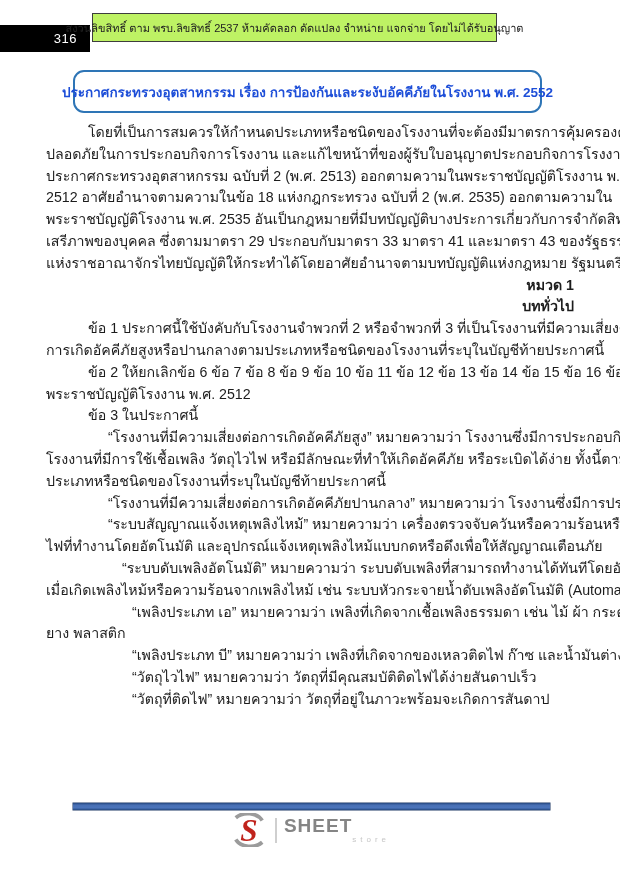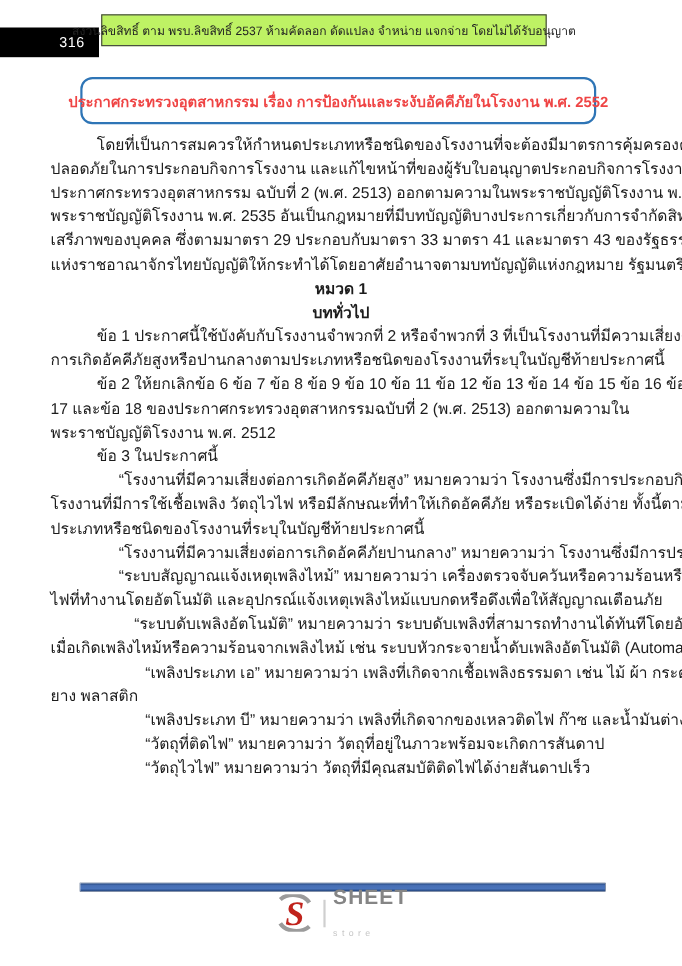--- a/index.html
+++ b/index.html
@@ -25,47 +25,47 @@
     display:flex;align-items:center;justify-content:center;
   }
   .copyright-box span{font-size:11px;color:#222;white-space:nowrap;}
 
   
   .title-box{
     position:absolute;left:73px;top:70px;width:469px;height:43px;
     border:2.5px solid #2e75b6;border-radius:11px;background:#fff;
     box-sizing:border-box;display:flex;align-items:center;justify-content:center;
   }
-  .title-box span{font-size:13.5px;font-weight:bold;color:#ef4444;white-space:nowrap;}
+  .title-box span{font-size:13.5px;font-weight:bold;color:#1d4ed8;white-space:nowrap;}
 
   
   .body-text{position:absolute;left:46px;top:122px;width:528px;}
   .line{height:21.8px;line-height:21.8px;font-size:14.2px;white-space:nowrap;color:#1c1c1c;}
   .line.center{text-align:center;white-space:normal;}
-  .line.bold{font-weight:bold;}
+  .line.bold{font-weight:bold;text-align:right;}
   .line .prefix{font-weight:normal;}
   .ind1{padding-left:42px;}
   .ind2{padding-left:62px;}
   .ind3{padding-left:76px;}
   .ind4{padding-left:86px;}
 
   
   .footer-rule{
     position:absolute;left:73px;top:803px;width:477px;height:7px;
     background:linear-gradient(#24477f,#486fb4 30%,#4a74bb 70%,#24477f);
     box-shadow:0 0 0 .5px #1f3864;
   }
 
   
   .footer-logo{
     position:absolute;left:0;right:0;top:812px;height:36px;
     display:flex;align-items:center;justify-content:center;gap:7px;
   }
   .logo-divider{width:2px;height:25px;background:#cfcfcf;}
-  .logo-text{display:flex;flex-direction:column;align-items:flex-start;}
+  .logo-text{display:flex;flex-direction:row;align-items:flex-start;}
   .logo-brand{font-size:19px;font-weight:bold;color:#858585;letter-spacing:1px;line-height:18px;}
   .logo-sub{font-size:8px;color:#c6c6c6;letter-spacing:4px;line-height:9px;margin-top:18px;}
 </style>
 </head>
 <body>
 
 <div class="page">
 
   <div class="pagenum-box">
     <span>316</span>
@@ -76,44 +76,44 @@
   </div>
 
   <div class="title-box">
     <span>ประกาศกระทรวงอุตสาหกรรม เรื่อง การป้องกันและระงับอัคคีภัยในโรงงาน พ.ศ. 2552</span>
   </div>
 
   <div class="body-text" id="body-text">
       <div class="line ind1"><span class="prefix"></span><span>โดยที่เป็นการสมควรให้กำหนดประเภทหรือชนิดของโรงงานที่จะต้องมีมาตรการคุ้มครองความ</span></div>
       <div class="line"><span class="prefix"></span><span>ปลอดภัยในการประกอบกิจการโรงงาน และแก้ไขหน้าที่ของผู้รับใบอนุญาตประกอบกิจการโรงงานตาม</span></div>
       <div class="line"><span class="prefix"></span><span>ประกาศกระทรวงอุตสาหกรรม ฉบับที่ 2 (พ.ศ. 2513) ออกตามความในพระราชบัญญัติโรงงาน พ.ศ.</span></div>
+      <div class="line"><span class="prefix"></span><span>2512 อาศัยอำนาจตามความในข้อ 18 แห่งกฎกระทรวง ฉบับที่ 2 (พ.ศ. 2535) ออกตามความใน</span></div>
       <div class="line"><span class="prefix"></span><span>พระราชบัญญัติโรงงาน พ.ศ. 2535 อันเป็นกฎหมายที่มีบทบัญญัติบางประการเกี่ยวกับการจำกัดสิทธิและ</span></div>
       <div class="line"><span class="prefix"></span><span>เสรีภาพของบุคคล ซึ่งตามมาตรา 29 ประกอบกับมาตรา 33 มาตรา 41 และมาตรา 43 ของรัฐธรรมนูญ</span></div>
       <div class="line"><span class="prefix"></span><span>แห่งราชอาณาจักรไทยบัญญัติให้กระทำได้โดยอาศัยอำนาจตามบทบัญญัติแห่งกฎหมาย รัฐมนตรีว่าการ</span></div>
       <div class="line center bold"><span class="prefix"></span><span>หมวด 1</span></div>
       <div class="line center bold"><span class="prefix"></span><span>บททั่วไป</span></div>
       <div class="line ind1"><span class="prefix">ข้อ 1</span><span> ประกาศนี้ใช้บังคับกับโรงงานจำพวกที่ 2 หรือจำพวกที่ 3 ที่เป็นโรงงานที่มีความเสี่ยงต่อ</span></div>
       <div class="line"><span class="prefix"></span><span>การเกิดอัคคีภัยสูงหรือปานกลางตามประเภทหรือชนิดของโรงงานที่ระบุในบัญชีท้ายประกาศนี้</span></div>
       <div class="line ind1"><span class="prefix">ข้อ 2</span><span> ให้ยกเลิกข้อ 6 ข้อ 7 ข้อ 8 ข้อ 9 ข้อ 10 ข้อ 11 ข้อ 12 ข้อ 13 ข้อ 14 ข้อ 15 ข้อ 16 ข้อ</span></div>
-      <div class="line"><span class="prefix"></span><span>17 และข้อ 18 ของประกาศกระทรวงอุตสาหกรรมฉบับที่ 2 (พ.ศ. 2513) ออกตามความใน</span></div>
       <div class="line"><span class="prefix"></span><span>พระราชบัญญัติโรงงาน พ.ศ. 2512</span></div>
       <div class="line ind1"><span class="prefix">ข้อ 3</span><span> ในประกาศนี้</span></div>
       <div class="line ind2"><span class="prefix"></span><span>“โรงงานที่มีความเสี่ยงต่อการเกิดอัคคีภัยสูง” หมายความว่า โรงงานซึ่งมีการประกอบกิจการ</span></div>
       <div class="line"><span class="prefix"></span><span>โรงงานที่มีการใช้เชื้อเพลิง วัตถุไวไฟ หรือมีลักษณะที่ทำให้เกิดอัคคีภัย หรือระเบิดได้ง่าย ทั้งนี้ตาม</span></div>
       <div class="line"><span class="prefix"></span><span>ประเภทหรือชนิดของโรงงานที่ระบุในบัญชีท้ายประกาศนี้</span></div>
       <div class="line ind2"><span class="prefix"></span><span>“โรงงานที่มีความเสี่ยงต่อการเกิดอัคคีภัยปานกลาง” หมายความว่า โรงงานซึ่งมีการประกอบ</span></div>
       <div class="line ind2"><span class="prefix"></span><span>“ระบบสัญญาณแจ้งเหตุเพลิงไหม้” หมายความว่า เครื่องตรวจจับควันหรือความร้อนหรือเปลว</span></div>
       <div class="line"><span class="prefix"></span><span>ไฟที่ทำงานโดยอัตโนมัติ และอุปกรณ์แจ้งเหตุเพลิงไหม้แบบกดหรือดึงเพื่อให้สัญญาณเตือนภัย</span></div>
       <div class="line ind3"><span class="prefix"></span><span>“ระบบดับเพลิงอัตโนมัติ” หมายความว่า ระบบดับเพลิงที่สามารถทำงานได้ทันทีโดยอัตโนมัติ</span></div>
       <div class="line"><span class="prefix"></span><span>เมื่อเกิดเพลิงไหม้หรือความร้อนจากเพลิงไหม้ เช่น ระบบหัวกระจายน้ำดับเพลิงอัตโนมัติ (Automatic</span></div>
       <div class="line ind4"><span class="prefix"></span><span>“เพลิงประเภท เอ” หมายความว่า เพลิงที่เกิดจากเชื้อเพลิงธรรมดา เช่น ไม้ ผ้า กระดาษ</span></div>
       <div class="line"><span class="prefix"></span><span>ยาง พลาสติก</span></div>
       <div class="line ind4"><span class="prefix"></span><span>“เพลิงประเภท บี” หมายความว่า เพลิงที่เกิดจากของเหลวติดไฟ ก๊าซ และน้ำมันต่าง ๆ</span></div>
+      <div class="line ind4"><span class="prefix"></span><span>“วัตถุไวไฟ” หมายความว่า วัตถุที่มีคุณสมบัติติดไฟได้ง่ายสันดาปเร็ว</span></div>
       <div class="line ind4"><span class="prefix"></span><span>“วัตถุที่ติดไฟ” หมายความว่า วัตถุที่อยู่ในภาวะพร้อมจะเกิดการสันดาป</span></div>
-      <div class="line ind4"><span class="prefix"></span><span>“วัตถุไวไฟ” หมายความว่า วัตถุที่มีคุณสมบัติติดไฟได้ง่ายสันดาปเร็ว</span></div>
     </div>
 
   <div class="footer-rule"></div>
 
   <div class="footer-logo">
     <svg width="38" height="34" viewBox="0 0 40 36" aria-hidden="true">
       <path d="M34 8 A17 13 0 0 0 6 5" stroke="#9b9b9b" stroke-width="4" fill="none"></path>
       <path d="M6 28 A17 13 0 0 0 34 31" stroke="#9b9b9b" stroke-width="4" fill="none"></path>
       <text x="20" y="30" font-size="33" font-weight="bold" font-style="italic" fill="#c0231c" text-anchor="middle" font-family="Liberation Serif, serif">S</text>
     </svg>

